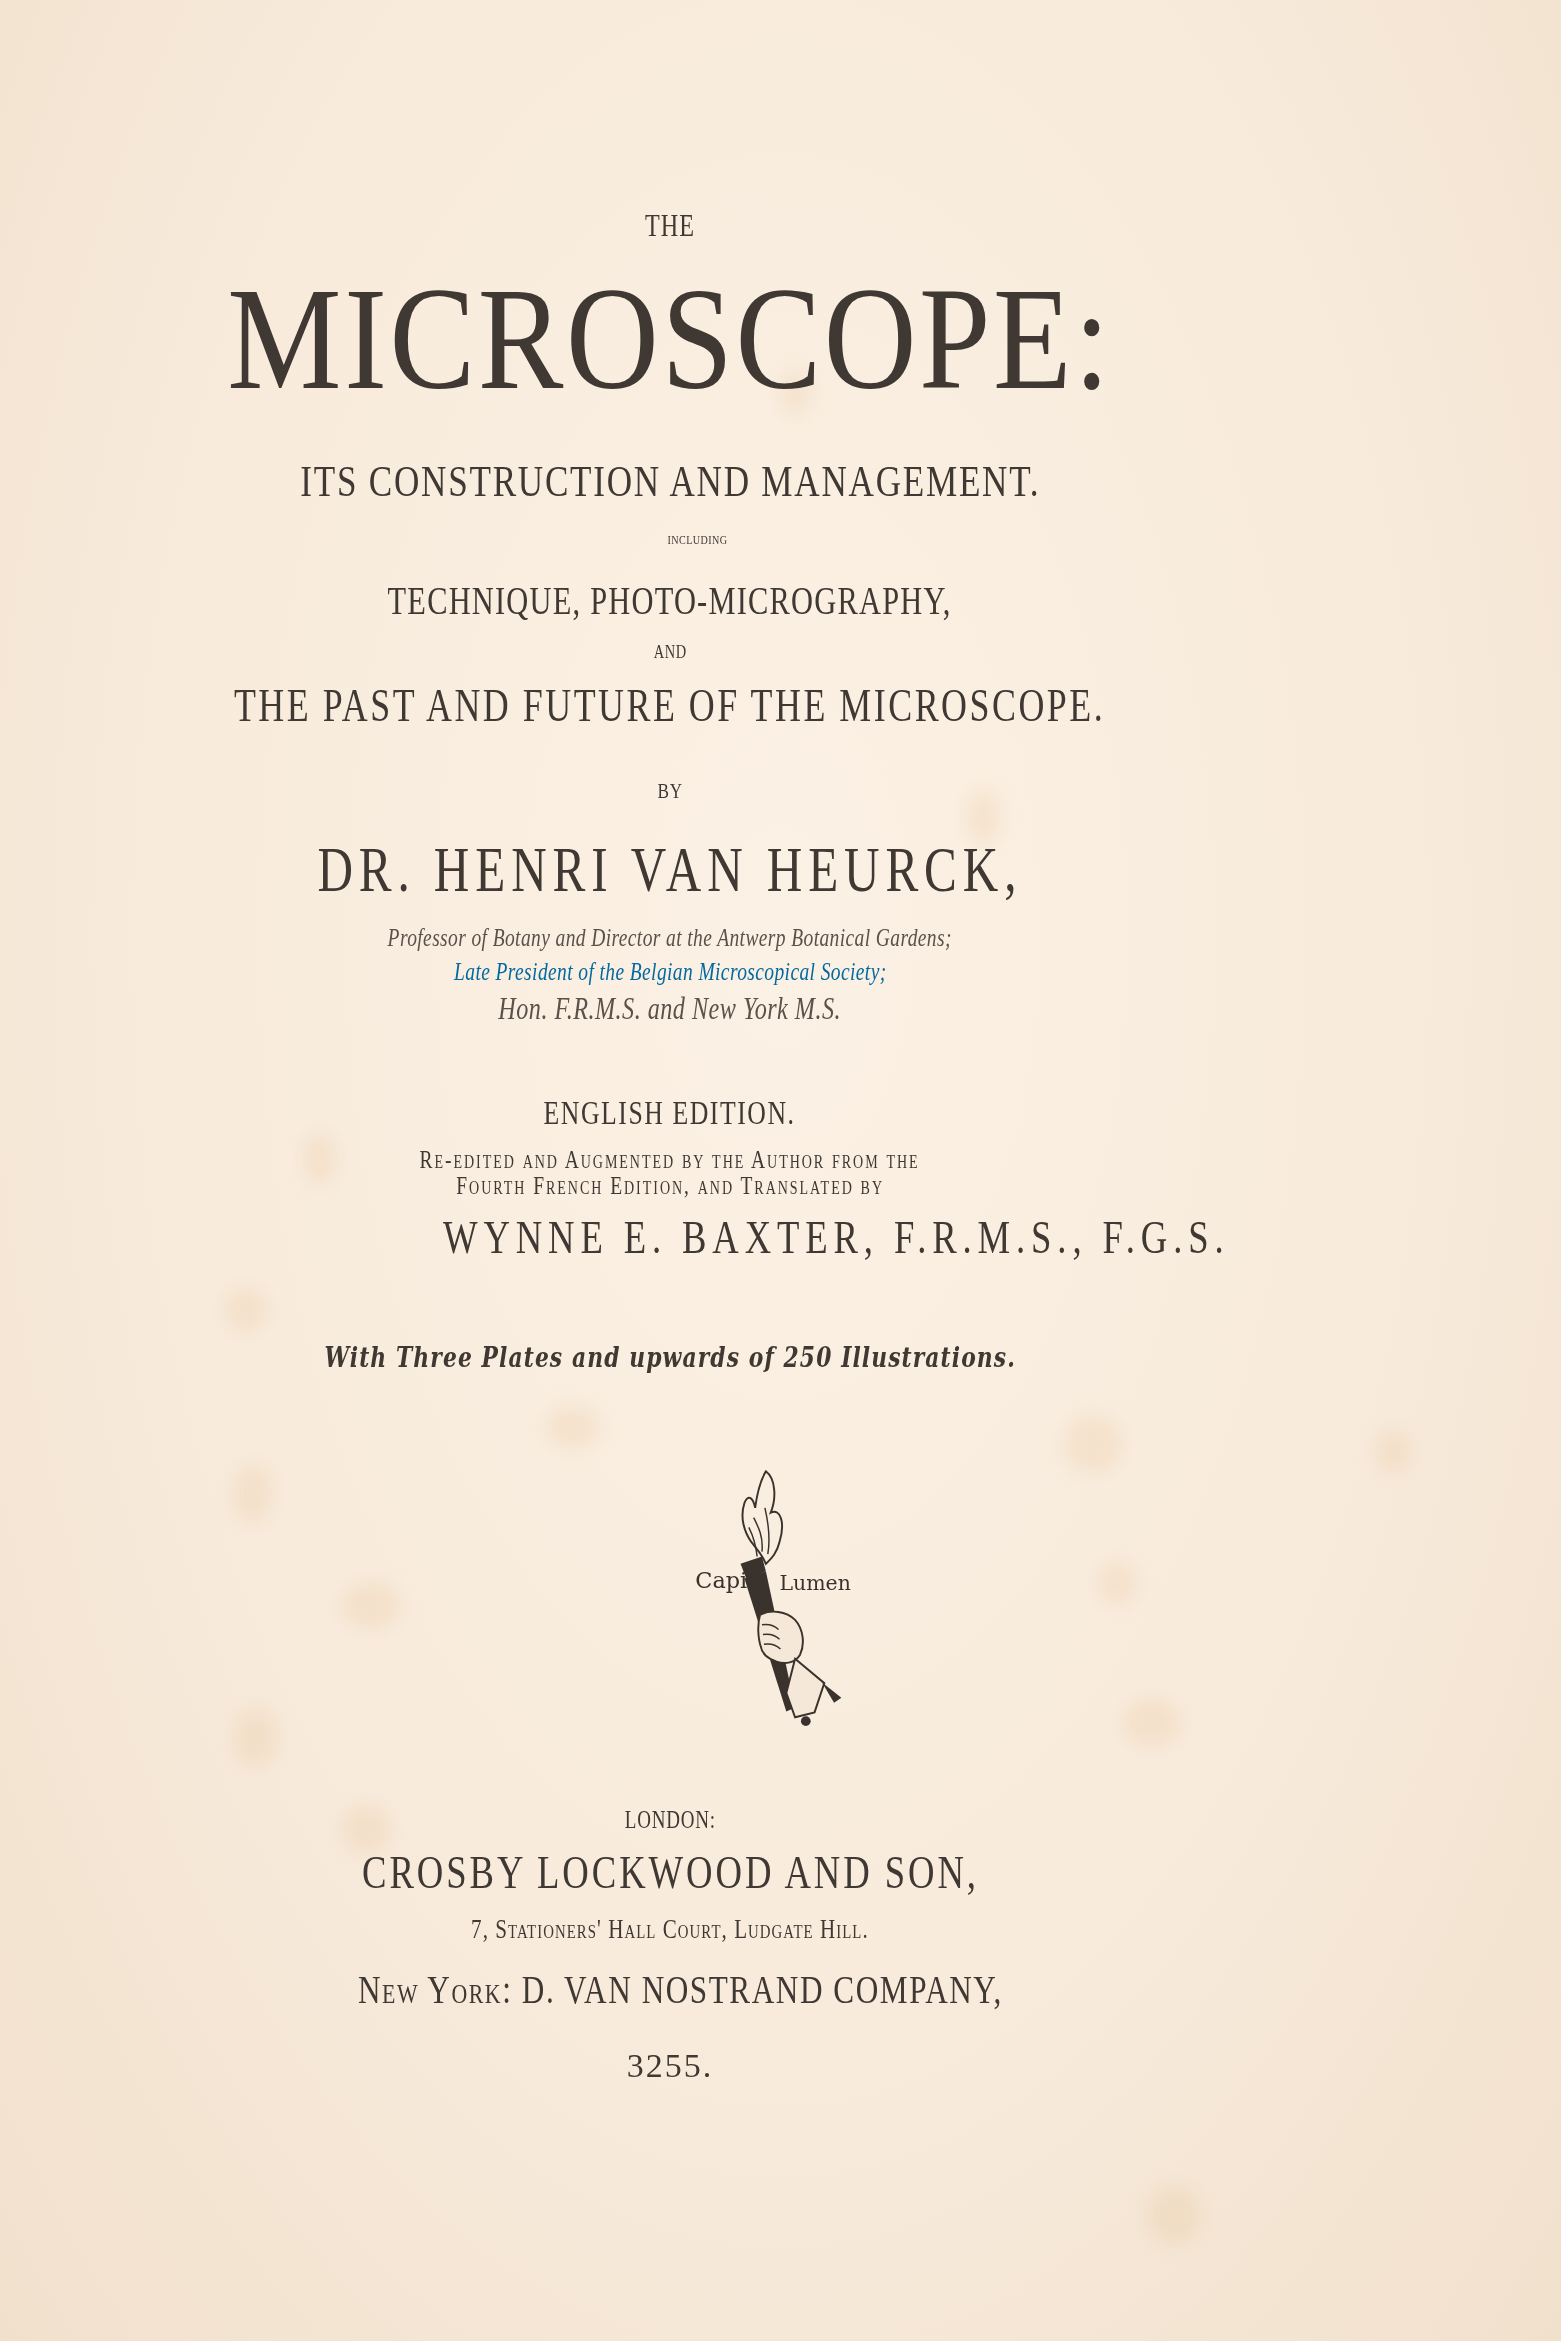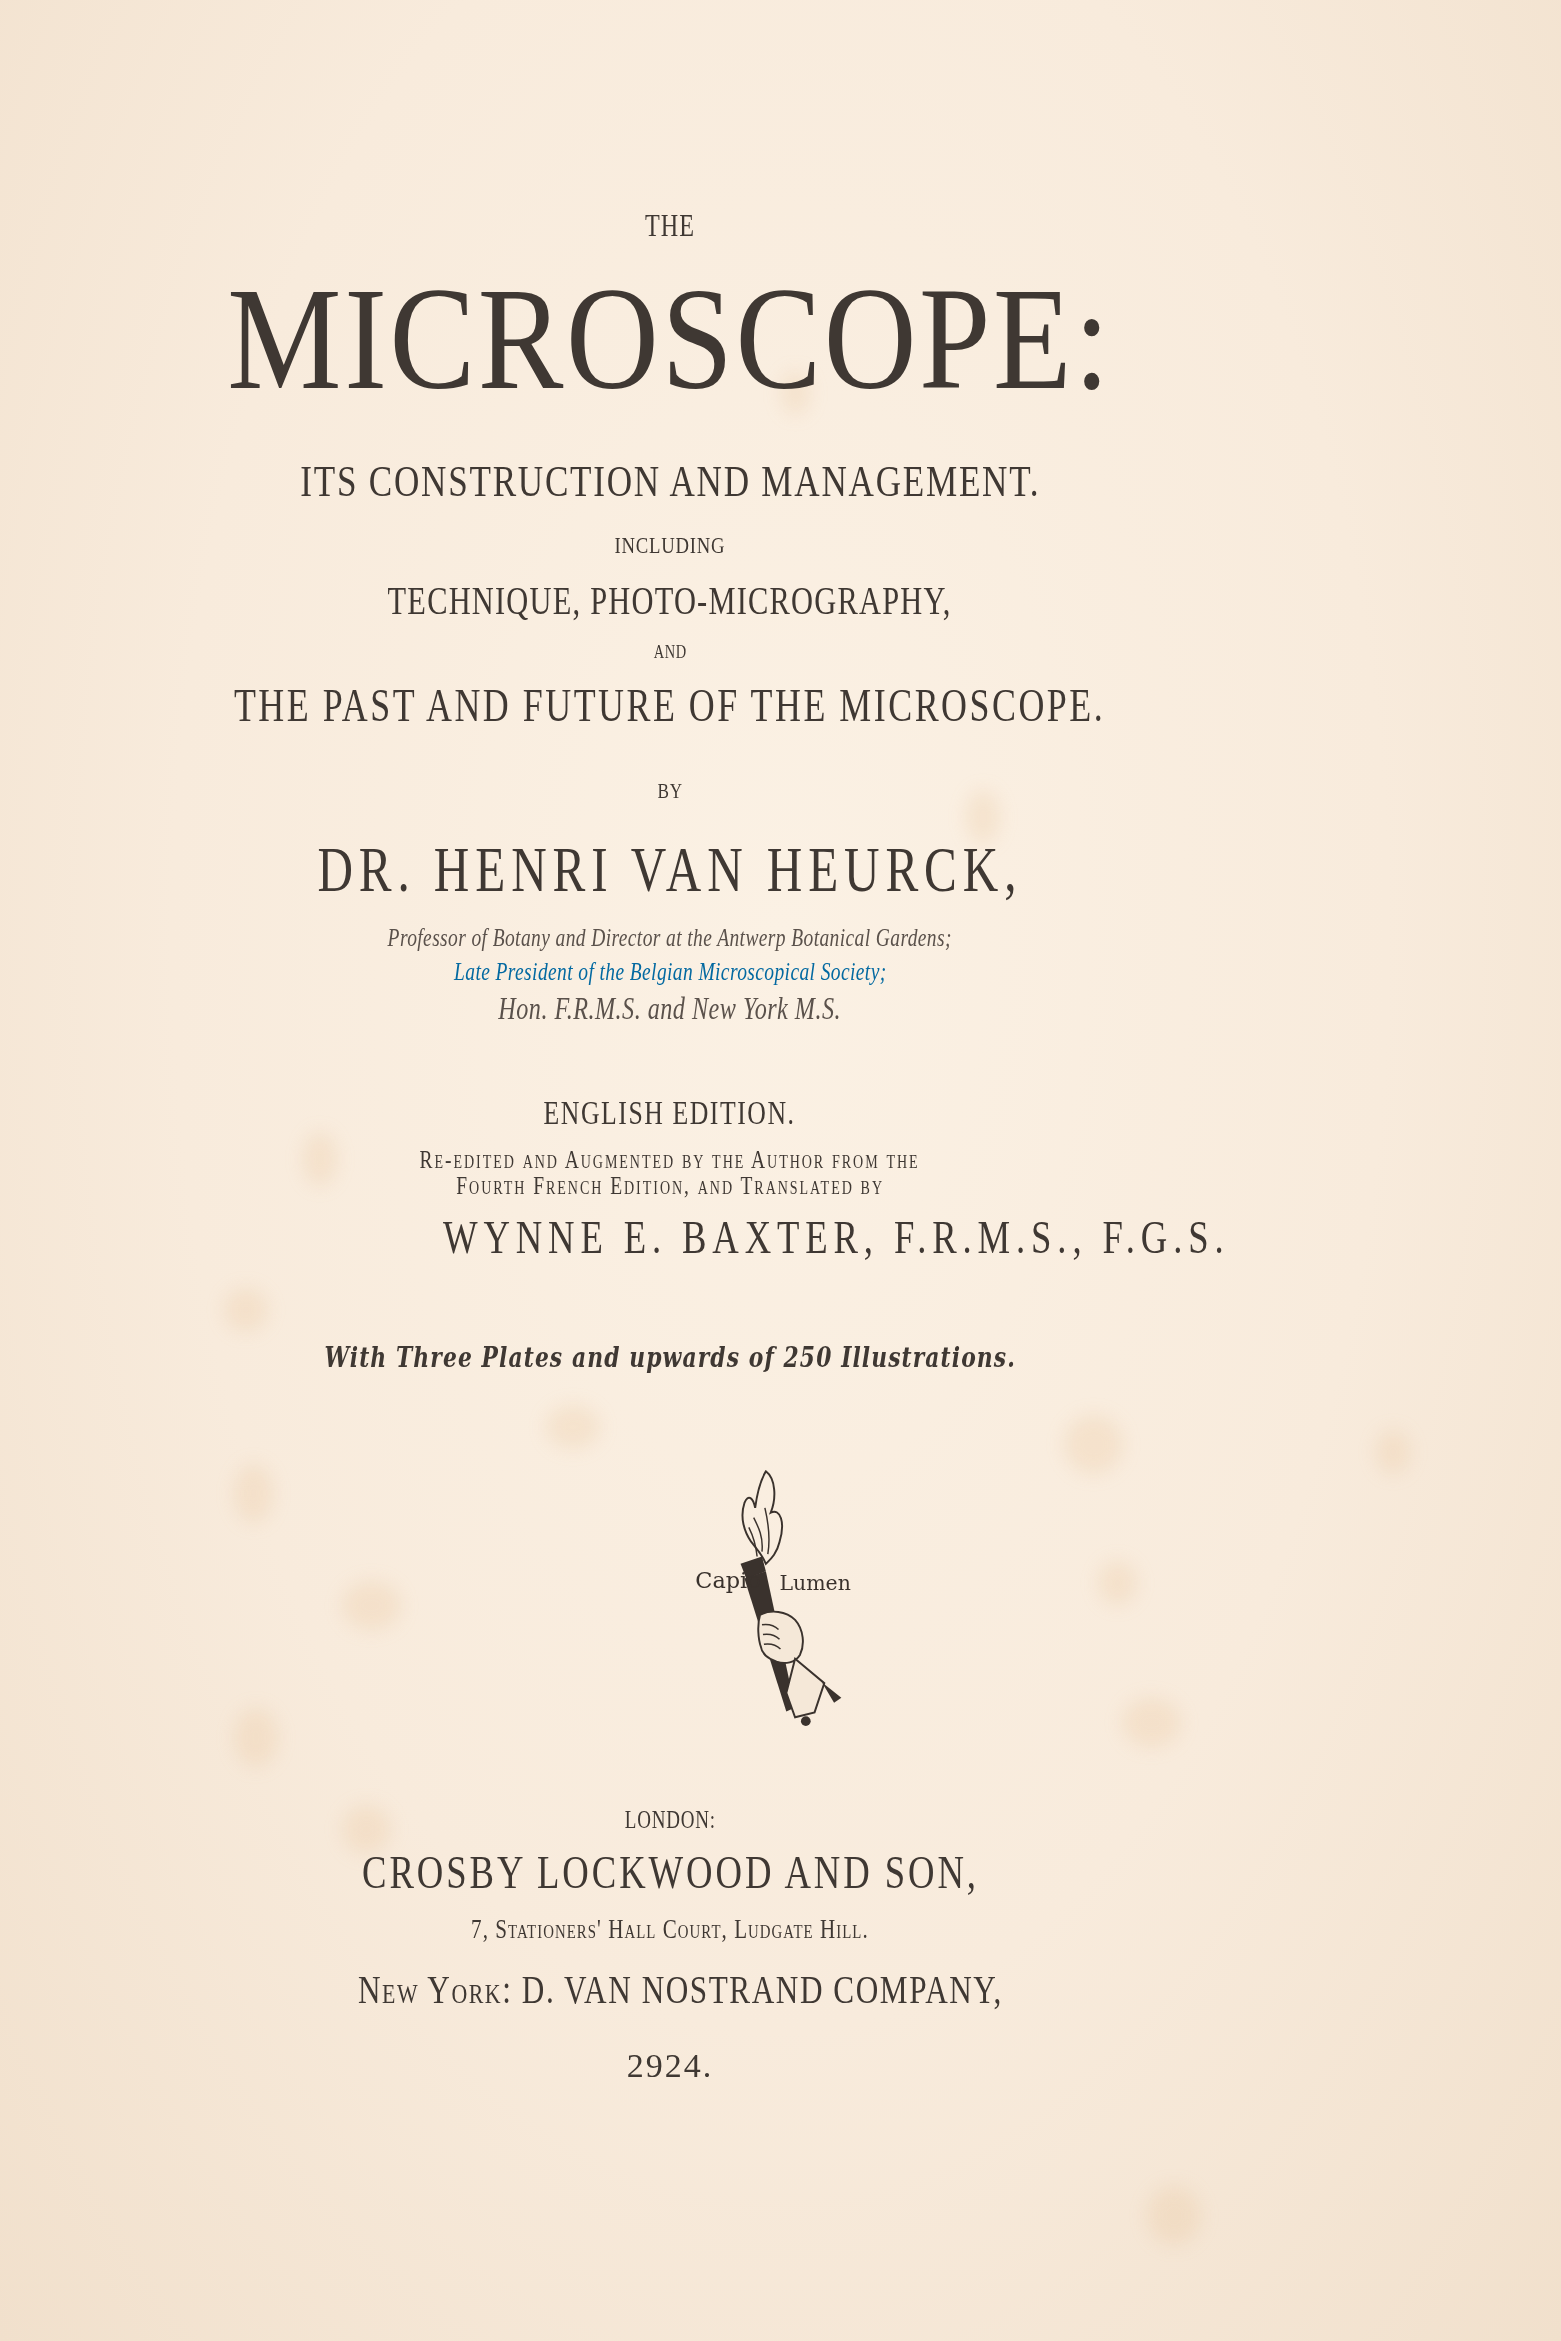--- a/index.html
+++ b/index.html
@@ -43,21 +43,21 @@
 </div>
 
 <div class="line" style="top:266px;font-size:146px;letter-spacing:0.02em;">
   <span style="display:inline-block;transform:scaleX(0.88);">MICROSCOPE:</span>
 </div>
 
 <div class="line" style="top:459px;font-size:45px;letter-spacing:0.05em;">
   <span class="cond">ITS CONSTRUCTION AND MANAGEMENT.</span>
 </div>
 
-<div class="line" style="top:533px;font-size:24px;">
+<div class="line" style="top:533px;font-size:13px;margin-left:27px;">
   <span class="cond">INCLUDING</span>
 </div>
 
 <div class="line" style="top:581px;font-size:39px;">
   <span class="cond">TECHNIQUE, PHOTO-MICROGRAPHY,</span>
 </div>
 
 <div class="line" style="top:643px;font-size:18.5px;">
   <span class="cond">AND</span>
 </div>
@@ -138,15 +138,15 @@
 </div>
 
 <div class="line" style="top:1970px;font-size:40px;letter-spacing:0.05em;padding-left:10px;">
   <span class="cond">
     <span class="sc">New York:</span>
     <span>D. VAN NOSTRAND COMPANY,</span>
   </span>
 </div>
 
 <div class="line" style="top:2049px;font-size:34px;letter-spacing:0.06em;">
-  <span style="font-variant-numeric: oldstyle-nums;">2924.</span>
+  <span style="font-variant-numeric: oldstyle-nums;">3255.</span>
 </div>
 
 
 </body></html>

